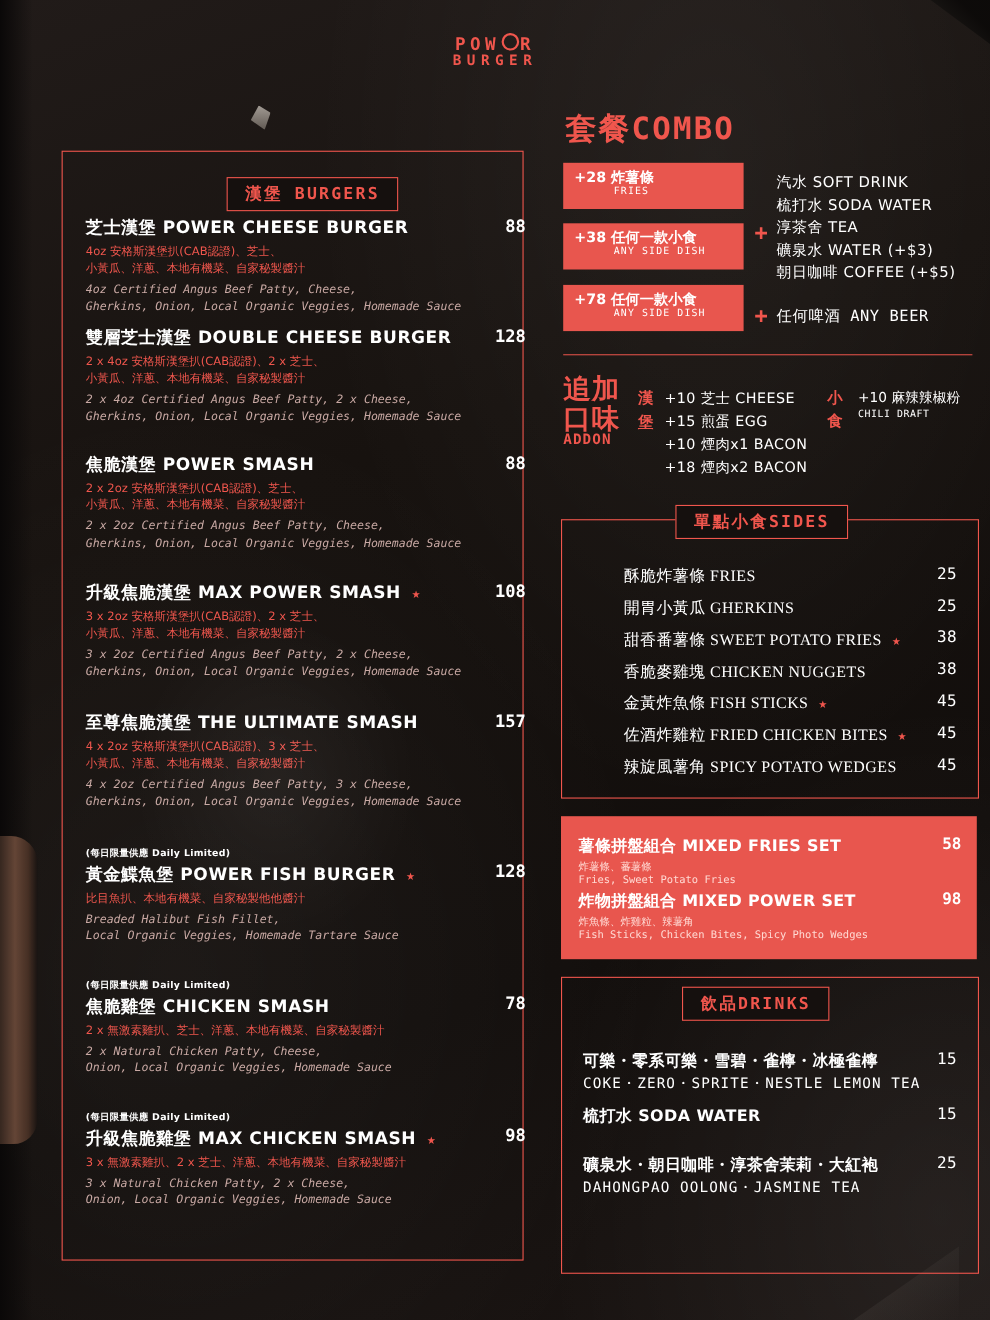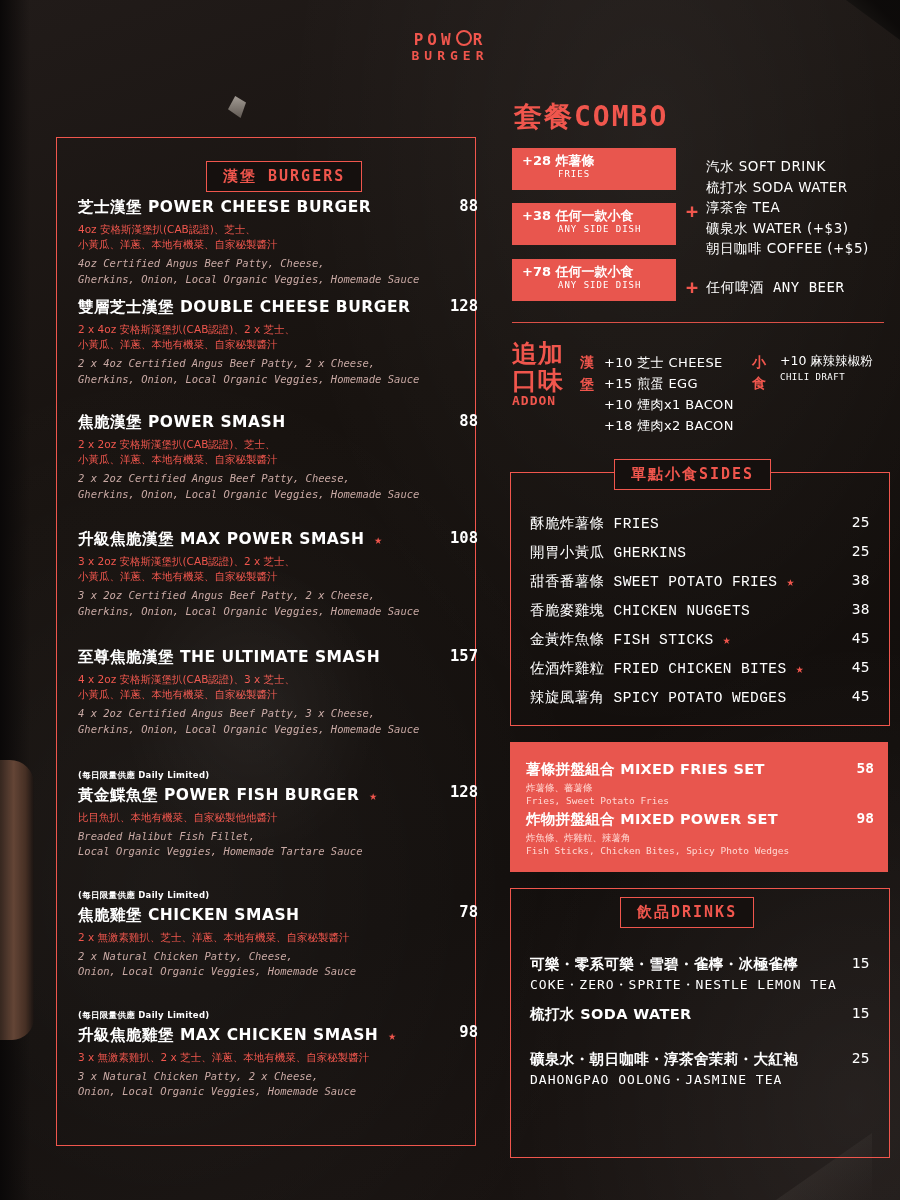--- a/index.html
+++ b/index.html
@@ -111,21 +111,21 @@
   .addon-list .cn{font-family:"DejaVu Sans",sans-serif;}
   .addon-right-cn{position:absolute;left:752px;top:352px;color:#f0564d;font-size:14px;font-weight:bold;line-height:1.5;font-family:"DejaVu Sans",sans-serif;}
   .addon-right{position:absolute;left:780px;top:352px;color:#fff;font-family:"DejaVu Sans Mono",monospace;font-size:12.5px;line-height:1.5;}
   .addon-right .cn{font-family:"DejaVu Sans",sans-serif;}
   .addon-right .sub{font-size:9px;letter-spacing:.5px;}
 
   
   #sides-panel{left:510px;top:472px;width:378px;height:252px;}
   #sides-title{left:614px;top:459px;}
   .sitem{position:absolute;left:530px;width:340px;color:#fff;font-family:"DejaVu Sans Mono",monospace;font-size:14.5px;letter-spacing:.4px;}
-  .sitem .cn{font-family:Liberation Mono, monospace;}
+  .sitem .cn{font-family:Liberation Serif, serif;margin-left:37px;}
   .sitem .p{position:absolute;right:0;top:0;}
 
   
   #sets-box{position:absolute;left:510px;top:742px;width:378px;height:130px;background:#e8564e;}
   .setitem{position:absolute;left:526px;width:348px;color:#fff;}
   .setitem .nm{font-family:"DejaVu Sans Mono",monospace;font-size:14.5px;font-weight:bold;letter-spacing:.3px;}
   .setitem .nm .cn{font-family:"DejaVu Sans",sans-serif;}
   .setitem .p{position:absolute;right:0;top:0;font-family:"DejaVu Sans Mono",monospace;font-size:14.5px;font-weight:bold;}
   .setitem .sub{color:#ffd9d3;font-size:9.5px;margin-top:3px;font-family:"DejaVu Sans Mono",monospace;}
   .setitem .sub .cn{font-family:"DejaVu Sans",sans-serif;}

